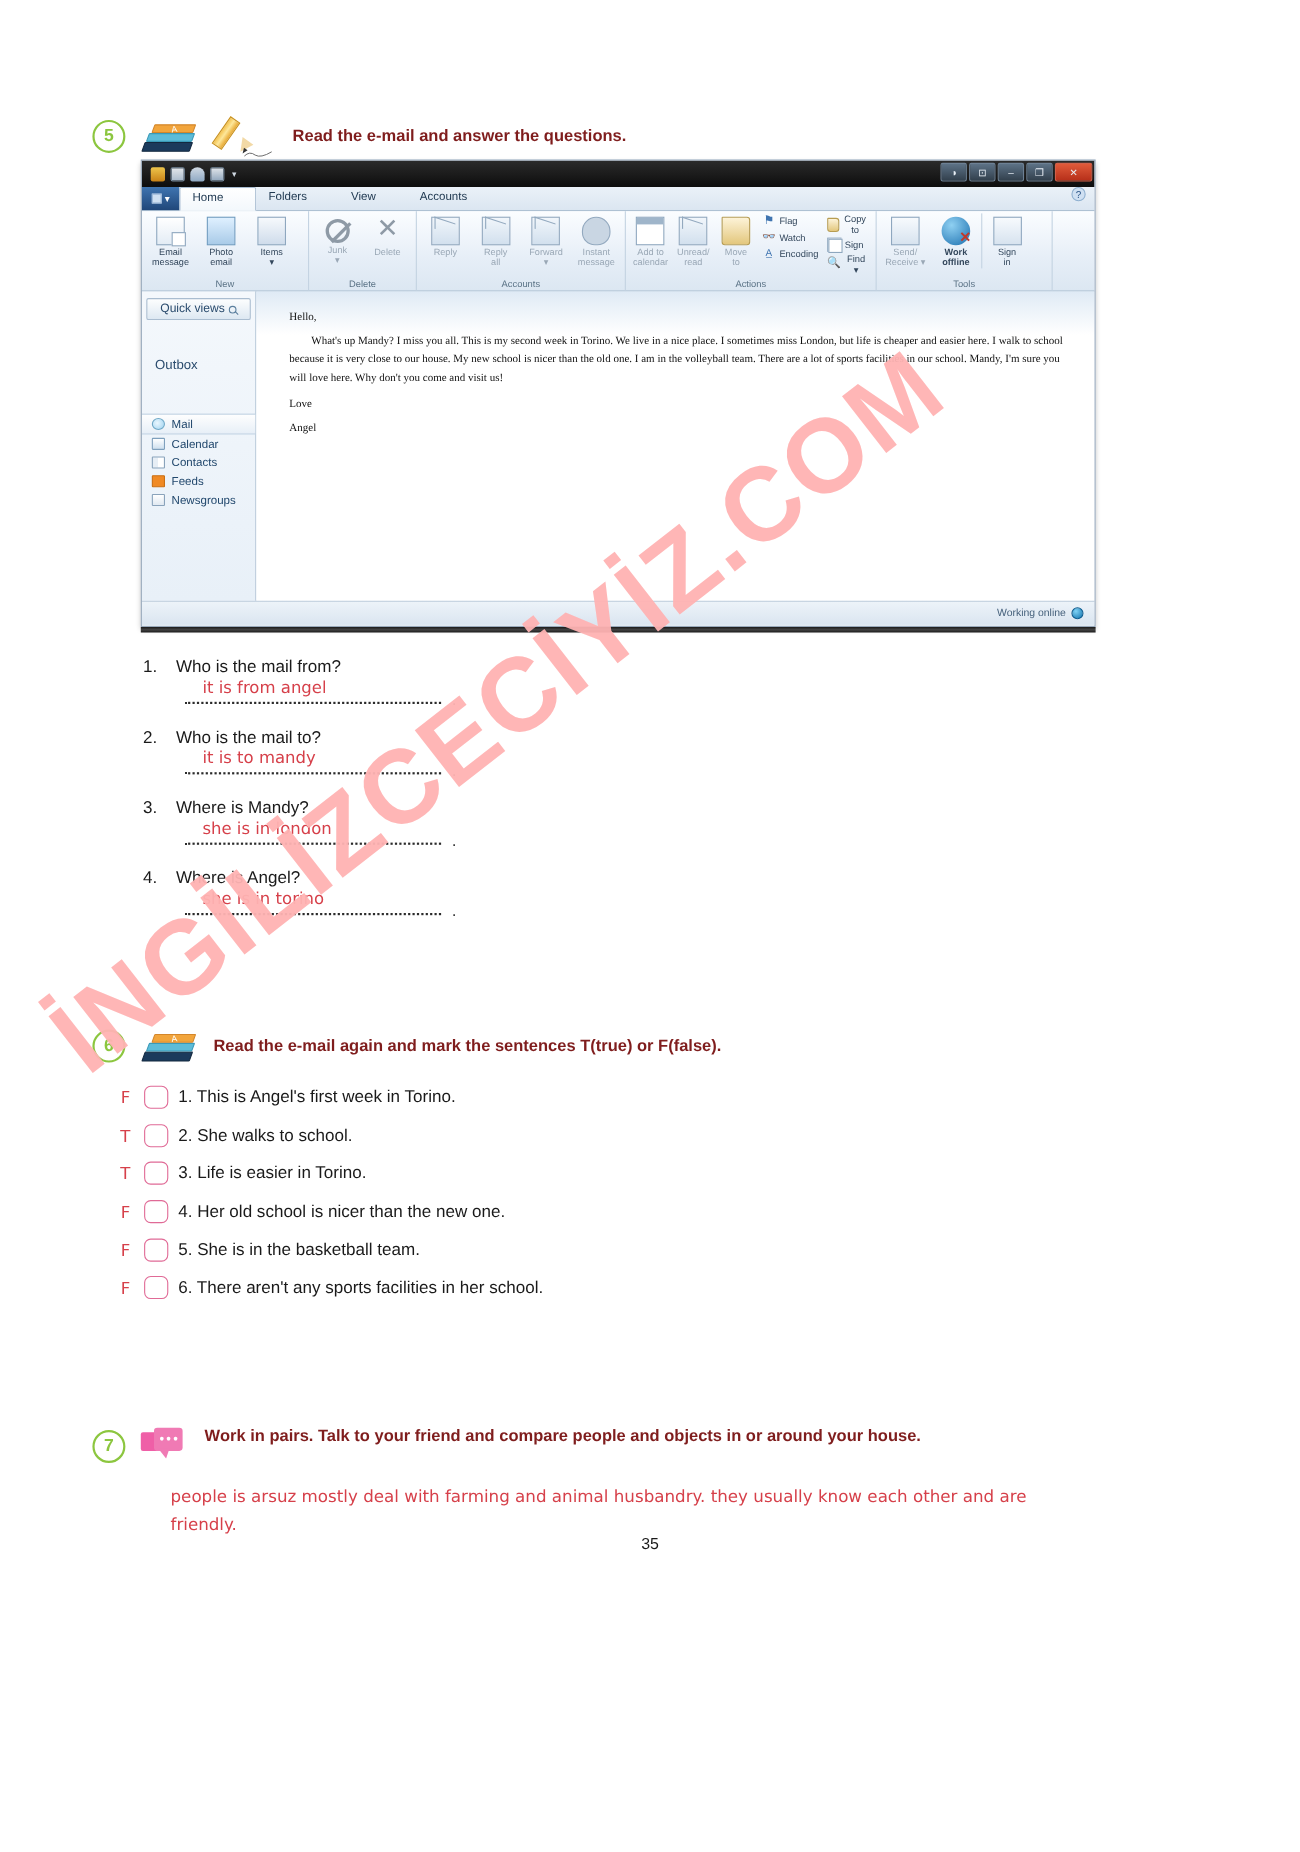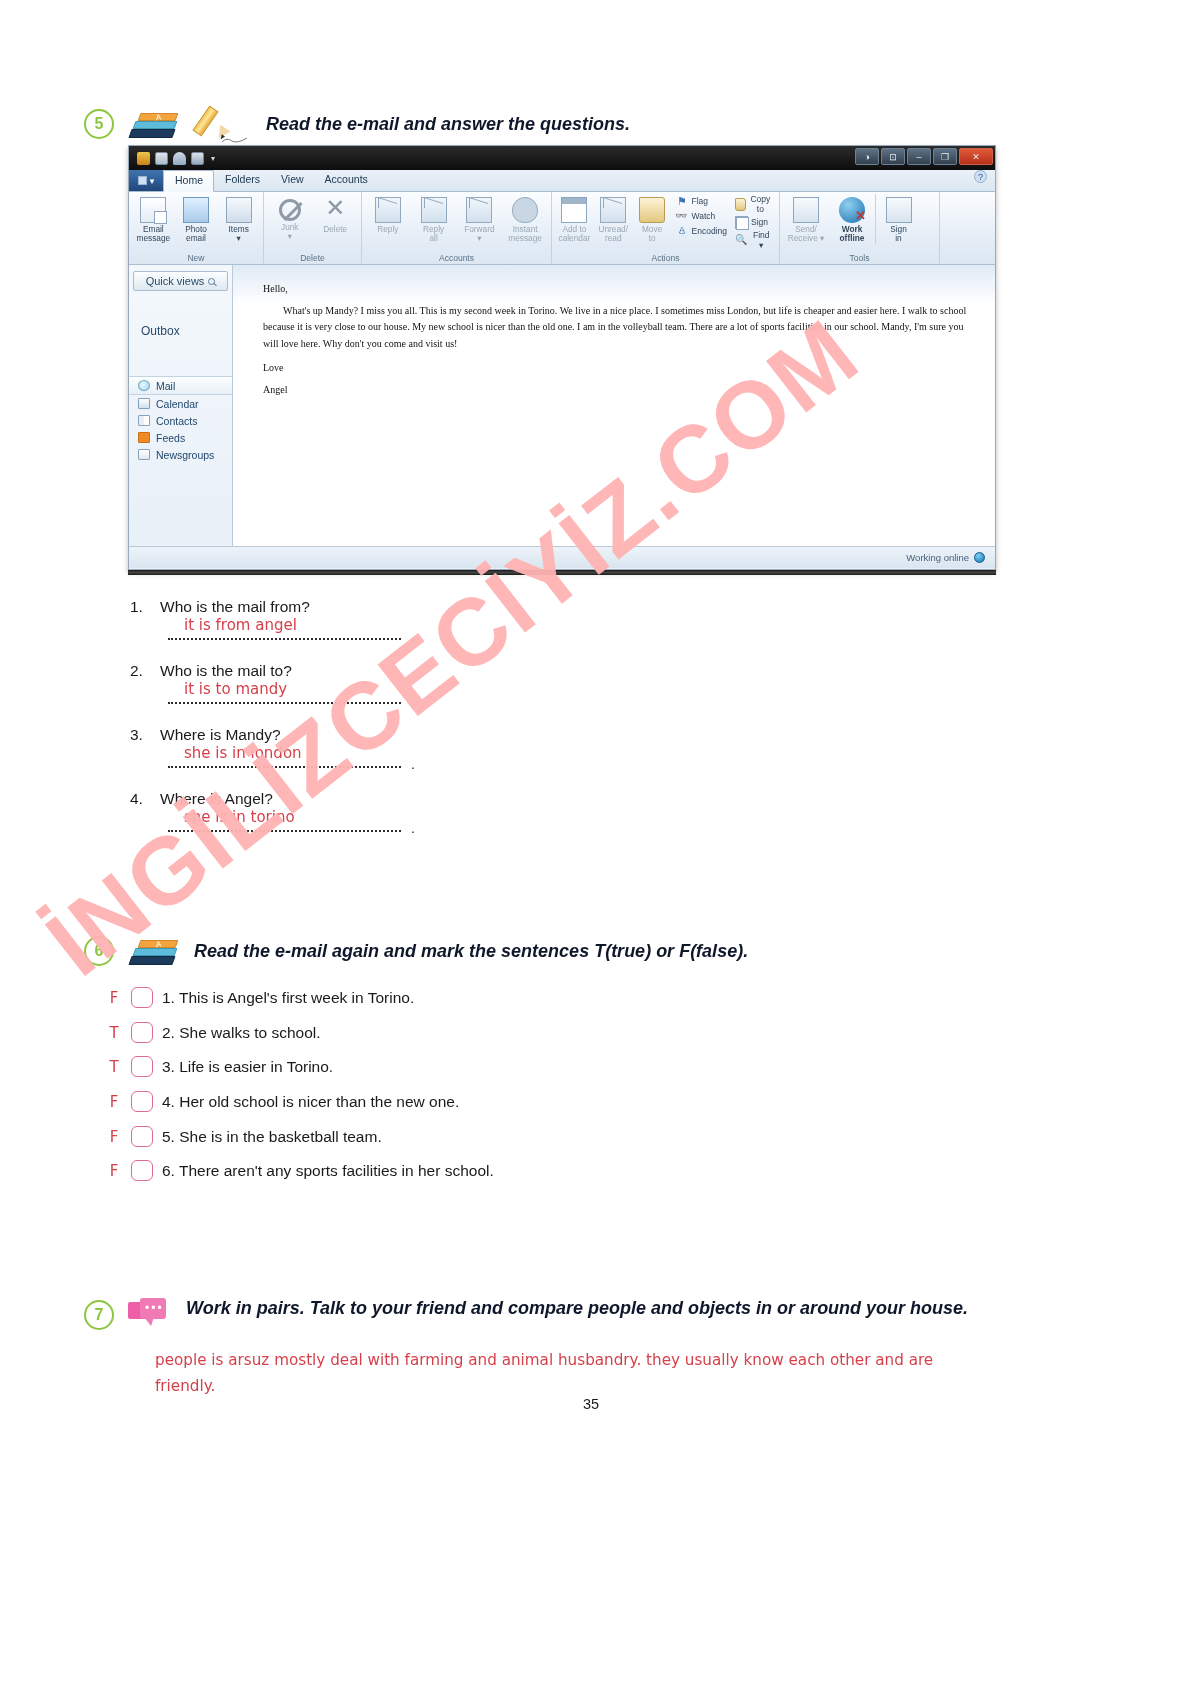--- a/index.html
+++ b/index.html
@@ -49,25 +49,24 @@
     color: #8cc63f;
     font-size: 16px;
     font-weight: bold;
     display: flex;
     align-items: center;
     justify-content: center;
     flex: 0 0 auto;
     box-shadow: inset 0 0 0 1px #ffffff;
   }
   .ex-title {
-    font-size: 18px;
+    font-size: 15px;
     font-weight: bold;
-    color: #0f172a;
+    color: #7f1d1d;
     line-height: 1.35;
-    font-style: italic;
   }
 
   
   .books-icon { position: relative; width: 52px; height: 34px; flex: 0 0 auto; }
   .books-icon .bk { position: absolute; border-radius: 1px; }
   .books-icon .bk1 { width: 44px; height: 9px; background: #1b3a5c; left: 2px; top: 22px; transform: skewX(-20deg); border: 1px solid #13283f;}
   .books-icon .bk2 { width: 42px; height: 8px; background: #5dbcd9; left: 6px; top: 14px; transform: skewX(-20deg); border: 1px solid #3a9ab8;}
   .books-icon .bk3 { width: 38px; height: 8px; background: #f2a53c; left: 11px; top: 6px; transform: skewX(-20deg); border: 1px solid #d4862a;}
   .books-icon .bk3::after{ content:"A"; position:absolute; left:16px; top:-1px; font-size:8px; color:#fff; transform: skewX(20deg) rotate(-8deg);}
 
@@ -150,21 +149,21 @@
     border-bottom: 1px solid #a8bcd0;
     font-size: 10.5px;
   }
   .file-btn {
     width: 34px; background: linear-gradient(180deg,#3f74b0,#20477a);
     color:#fff; display:flex; align-items:center; justify-content:center; gap:3px;
     font-size: 9px;
   }
   .file-btn .sq { width:9px;height:9px;background:#cfe0f2;border:1px solid #9ab6d7;}
   .rtab {
-    padding: 3px 10px 0 11px;
+    padding: 3px 29px 0 11px;
     color: #213a52;
     display:flex; align-items:flex-start;text-align:center;
   }
   .rtab.active {
     background: linear-gradient(180deg,#ffffff,#f3f8fc);
     border: 1px solid #a8bcd0;
     border-bottom-color: #f3f8fc;
     border-radius: 2px 2px 0 0;
     margin-bottom: -1px;
     font-weight: normal;
@@ -417,21 +416,21 @@
     </div>
     <div class="rtab active">Home</div>
     <div class="rtab">Folders</div>
     <div class="rtab">View</div>
     <div class="rtab">Accounts</div>
     <div class="help-q">?</div>
   </div>
 
   <div class="ribbon">
 
-    <div class="rgroup" style="width:135px;">
+    <div class="rgroup" style="width:152px;">
       <div class="items">
         <div class="rbtn">
           <div class="ic ic-doc"></div>
           <span>Email</span>
           <span>message</span>
         </div>
         <div class="rbtn">
           <div class="ic ic-photo"></div>
           <span>Photo</span>
           <span>email</span>

